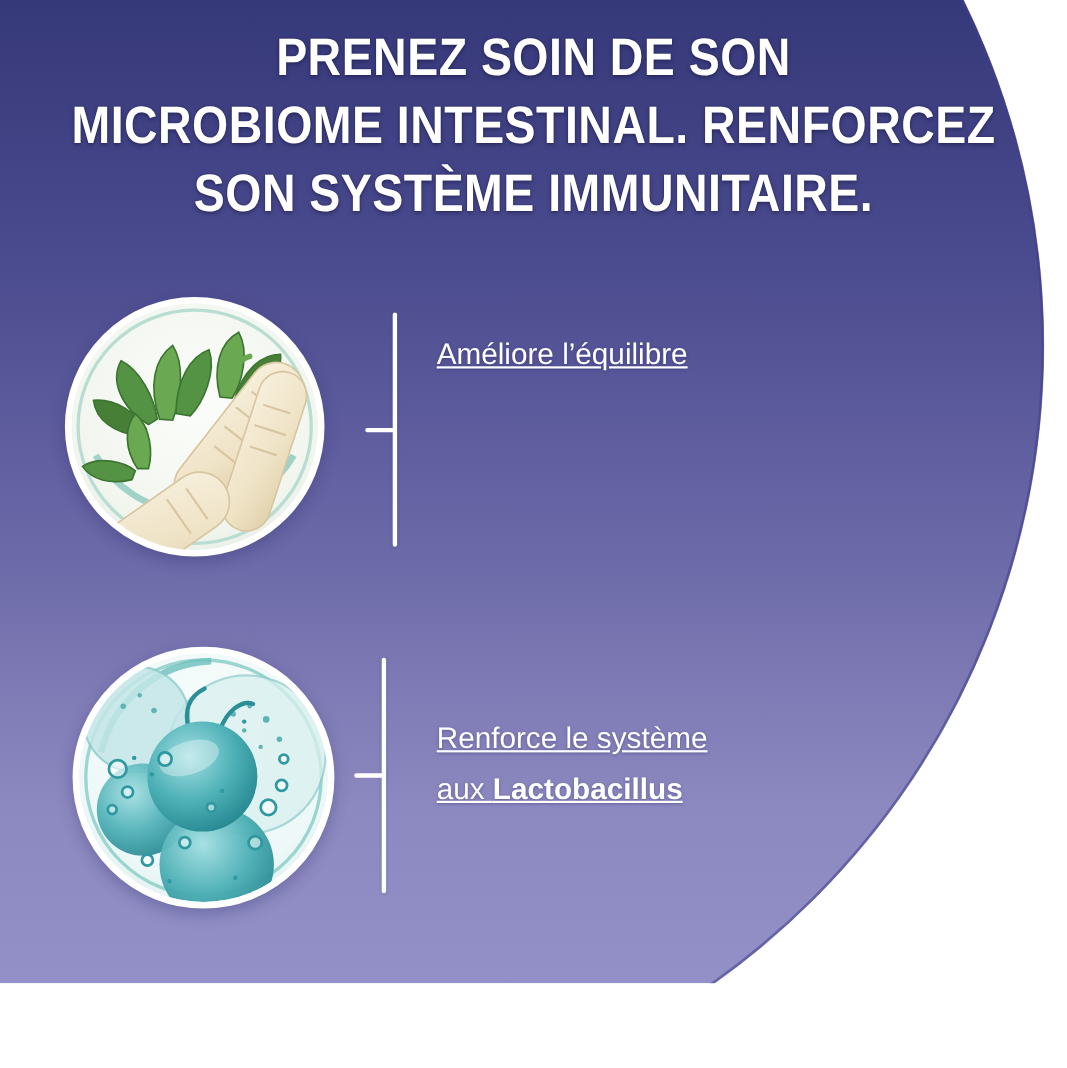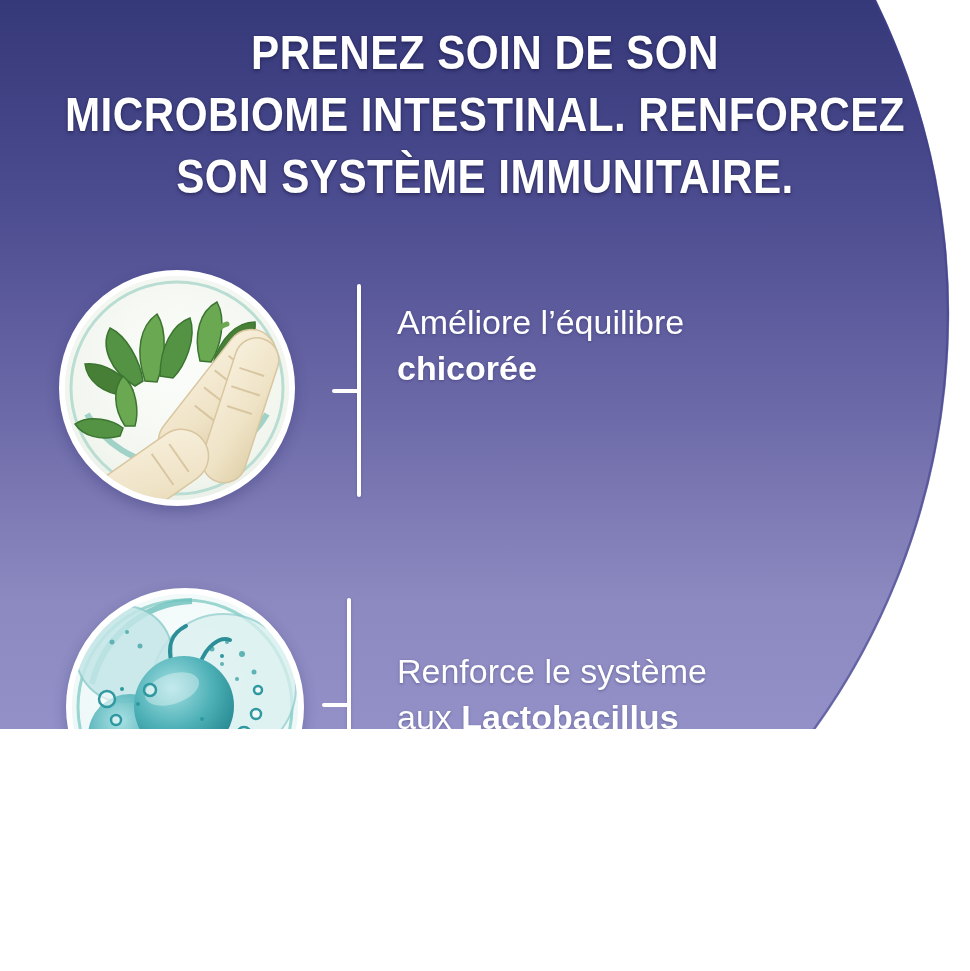--- a/index.html
+++ b/index.html
@@ -1,18 +1,18 @@
 <!DOCTYPE html>
 <html><head>
 <meta charset="utf-8">
 <style>
   html,body{margin:0;padding:0;background:#ffffff;}
   .stage{
     position:relative;
-    width:970px;height:729px;
+    width:970px;height:894px;
     overflow:hidden;
     background:#ffffff;
     font-family:"Liberation Sans", sans-serif;
   }
   
   .bg{
     position:absolute;inset:0;
     background:linear-gradient(180deg,#353879 0%,#4c4c90 28%,#6d6aa9 57%,#8c89c0 82%,#9290c7 100%);
     clip-path:circle(711px at 238px 314px);
   }
@@ -46,22 +46,23 @@
   }
   .connector .tick{
     position:absolute;left:-25px;top:calc(50% - 2px);
     width:27px;height:4px;background:#ffffff;border-radius:2px;
   }
   .connector1{left:357px;top:284px;height:213px;}
   .connector2{left:347px;top:598px;height:214px;}
   
   .caption{
     position:absolute;color:#ffffff;
-    font-size:34px;line-height:46px;font-weight:400;
+    font-size:27px;line-height:46px;font-weight:400;
     text-shadow:0 1px 3px rgba(35,35,90,.40);
+    text-decoration:underline;
   }
   .caption .cap-line{white-space:nowrap;}
   .caption .bold{font-weight:700;}
   .caption1{left:397px;top:299px;}
   .caption2{left:397px;top:632px;margin-top:16px;}
 </style>
 </head>
 <body>
 
 <div class="stage">
@@ -125,21 +126,20 @@
         </g>
         <path d="M148,60 q6,-10 14,-12" stroke="#6aa851" stroke-width="5" fill="none" stroke-linecap="round"></path>
       </g>
     </svg>
   </div>
   <div class="connector connector1">
     <span class="tick"></span>
   </div>
   <div class="caption caption1">
       <div class="cap-line"><span>Améliore l’équilibre</span></div>
-      <div class="cap-line"><span class="bold">chicorée</span></div>
     </div>
 
   <div class="photo photo2">
     <svg viewBox="0 0 226 226">
       <defs>
         <radialGradient id="aqbg" cx="50%" cy="38%" r="72%">
           <stop offset="0%" stop-color="#fbfefe"></stop>
           <stop offset="70%" stop-color="#eef8f8"></stop>
           <stop offset="100%" stop-color="#ddefef"></stop>
         </radialGradient>

